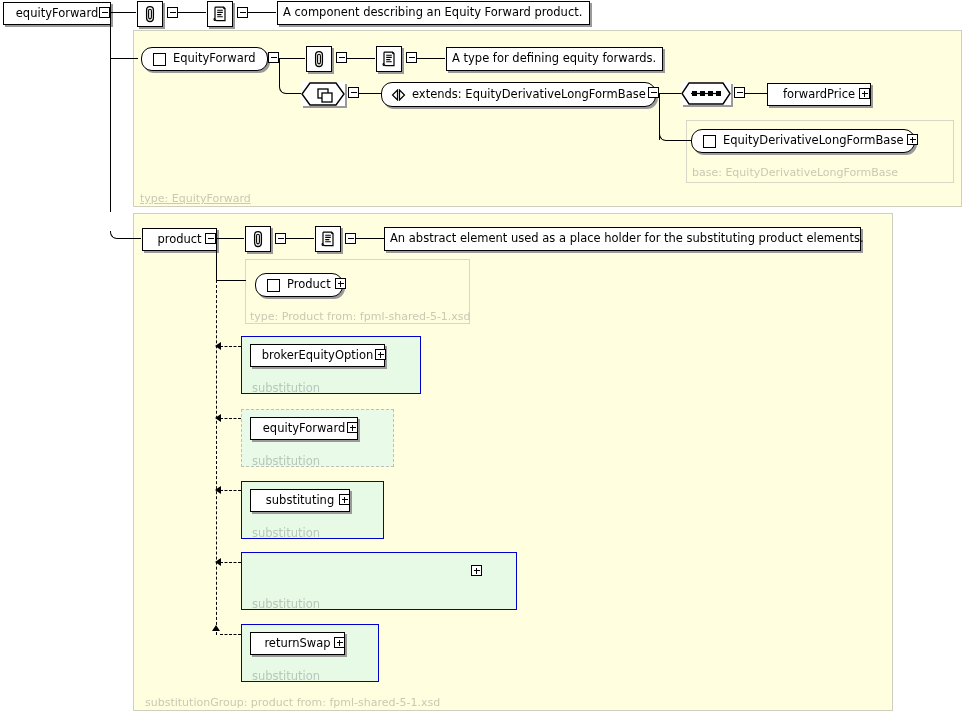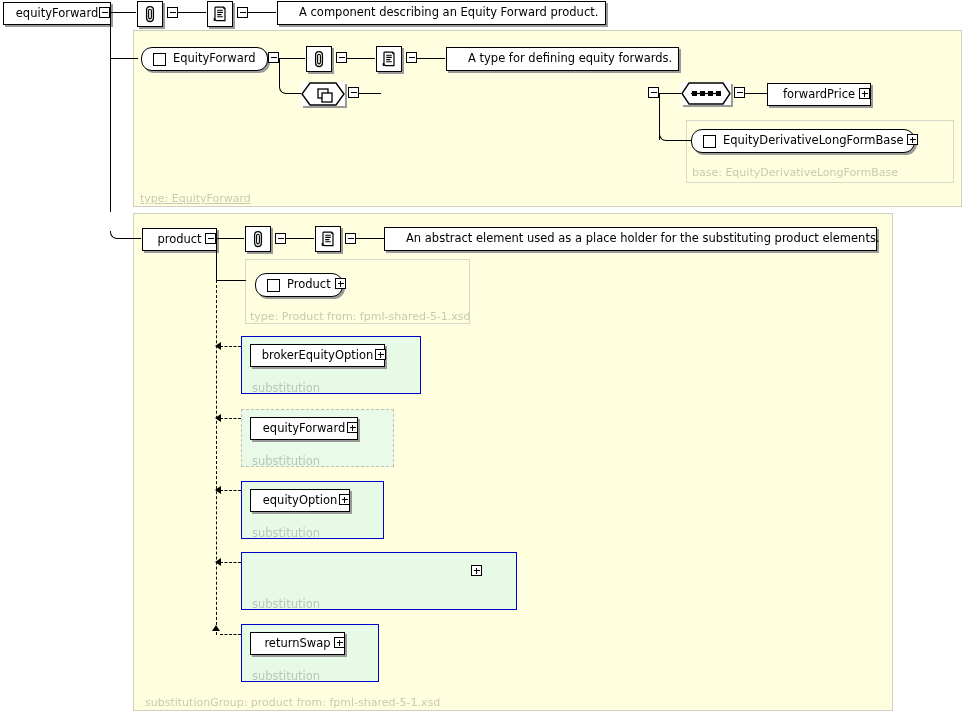--- a/index.html
+++ b/index.html
@@ -45,21 +45,21 @@
     box-shadow: 2px 2px 0 #9a9a9a;
     display: flex;
     align-items: center;
     justify-content: center;
     padding: 0 7px;
     white-space: nowrap;
     font-size: 11.5px;
     line-height: 1;
     color: #000000;
   }
-  .node.doc { justify-content: flex-start; padding-left: 21px; }
+  .node.doc { justify-content: flex-start; padding-left: 5px; }
 
   
   .capsule {
     position: absolute;
     background: #ffffff;
     border: 1px solid #000000;
     border-radius: 11px;
     box-shadow: 2px 2px 0 #9a9a9a;
     display: flex;
     align-items: center;
@@ -274,20 +274,27 @@
   <div class="hexbox" style="left:301px; top:82px; width:44px; height:24px;">
     <svg width="44" height="24" viewBox="0 0 44 24" aria-hidden="true">
       <path d="M9 1 L35 1 L43 12 L35 23 L9 23 L1 12 Z" fill="#ffffff" stroke="#000000" stroke-width="1.4"></path>
       <rect x="17" y="7" width="10" height="9" fill="#ffffff" stroke="#000000" stroke-width="1.3"></rect>
       <rect x="21" y="11" width="10" height="9" fill="#ffffff" stroke="#000000" stroke-width="1.3"></rect>
     </svg>
   </div>
   <div class="expander" style="left:348px; top:87px;"></div>
   <div class="hline" style="left:359px; top:93px; width:22px;"></div>
 
+  <div class="capsule" style="left:381px; top:82px; height:23px; padding:0 9px; gap:6px;">
+    <svg width="15" height="12" viewBox="0 0 15 12" aria-hidden="true">
+      <path d="M6.5 1 L6.5 11 L1.5 6 Z" fill="#ffffff" stroke="#000000" stroke-width="1.2"></path>
+      <path d="M8.5 1 L8.5 11 L13.5 6 Z" fill="#ffffff" stroke="#000000" stroke-width="1.2"></path>
+    </svg>
+    <span>extends: EquityDerivativeLongFormBase</span>
+  </div>
   <div class="expander" style="left:648px; top:87px;"></div>
 
   <div class="hline" style="left:659px; top:93px; width:22px;"></div>
   <div class="vline" style="left:659px; top:93px; height:47px;"></div>
   <div class="elbow" style="left:659px; top:133px; width:28px; height:7px;"></div>
   <div class="hline" style="left:666px; top:140px; width:25px;"></div>
 
   <div class="hexbox" style="left:681px; top:82px; width:50px; height:23px;">
     <svg width="50" height="23" viewBox="0 0 50 23" aria-hidden="true">
       <path d="M8 1 L42 1 L49 11.5 L42 22 L8 22 L1 11.5 Z" fill="#ffffff" stroke="#000000" stroke-width="1.4"></path>
@@ -361,21 +368,21 @@
   <div class="subst dashed" style="left:241px; top:409px; width:153px; height:58px;"></div>
   <div class="hline-d" style="left:220px; top:418px; width:21px;"></div>
   <div class="arrowhead" style="left:215px; top:414px;"></div>
   <div class="node" style="left:250px; top:417px; width:92px; height:21px;">equityForward</div>
   <div class="expander plus" style="left:347px; top:422px;"></div>
   <div class="subst-label" style="left:252px; top:456px;">substitution</div>
 
   <div class="subst solid" style="left:241px; top:481px; width:143px; height:58px;"></div>
   <div class="hline-d" style="left:220px; top:490px; width:21px;"></div>
   <div class="arrowhead" style="left:215px; top:486px;"></div>
-  <div class="node" style="left:250px; top:489px; width:84px; height:21px;">equityOption</div>
+  <div class="node" style="left:250px; top:489px; width:84px; height:21px;">substituting</div>
   <div class="expander plus" style="left:339px; top:494px;"></div>
   <div class="subst-label" style="left:252px; top:528px;">substitution</div>
 
   <div class="subst solid" style="left:241px; top:552px; width:276px; height:58px;"></div>
   <div class="hline-d" style="left:220px; top:562px; width:21px;"></div>
   <div class="arrowhead" style="left:215px; top:558px;"></div>
   <div class="expander plus" style="left:471px; top:565px;"></div>
   <div class="subst-label" style="left:252px; top:599px;">substitution</div>
 
   <div class="subst solid" style="left:241px; top:624px; width:138px; height:58px;"></div>

